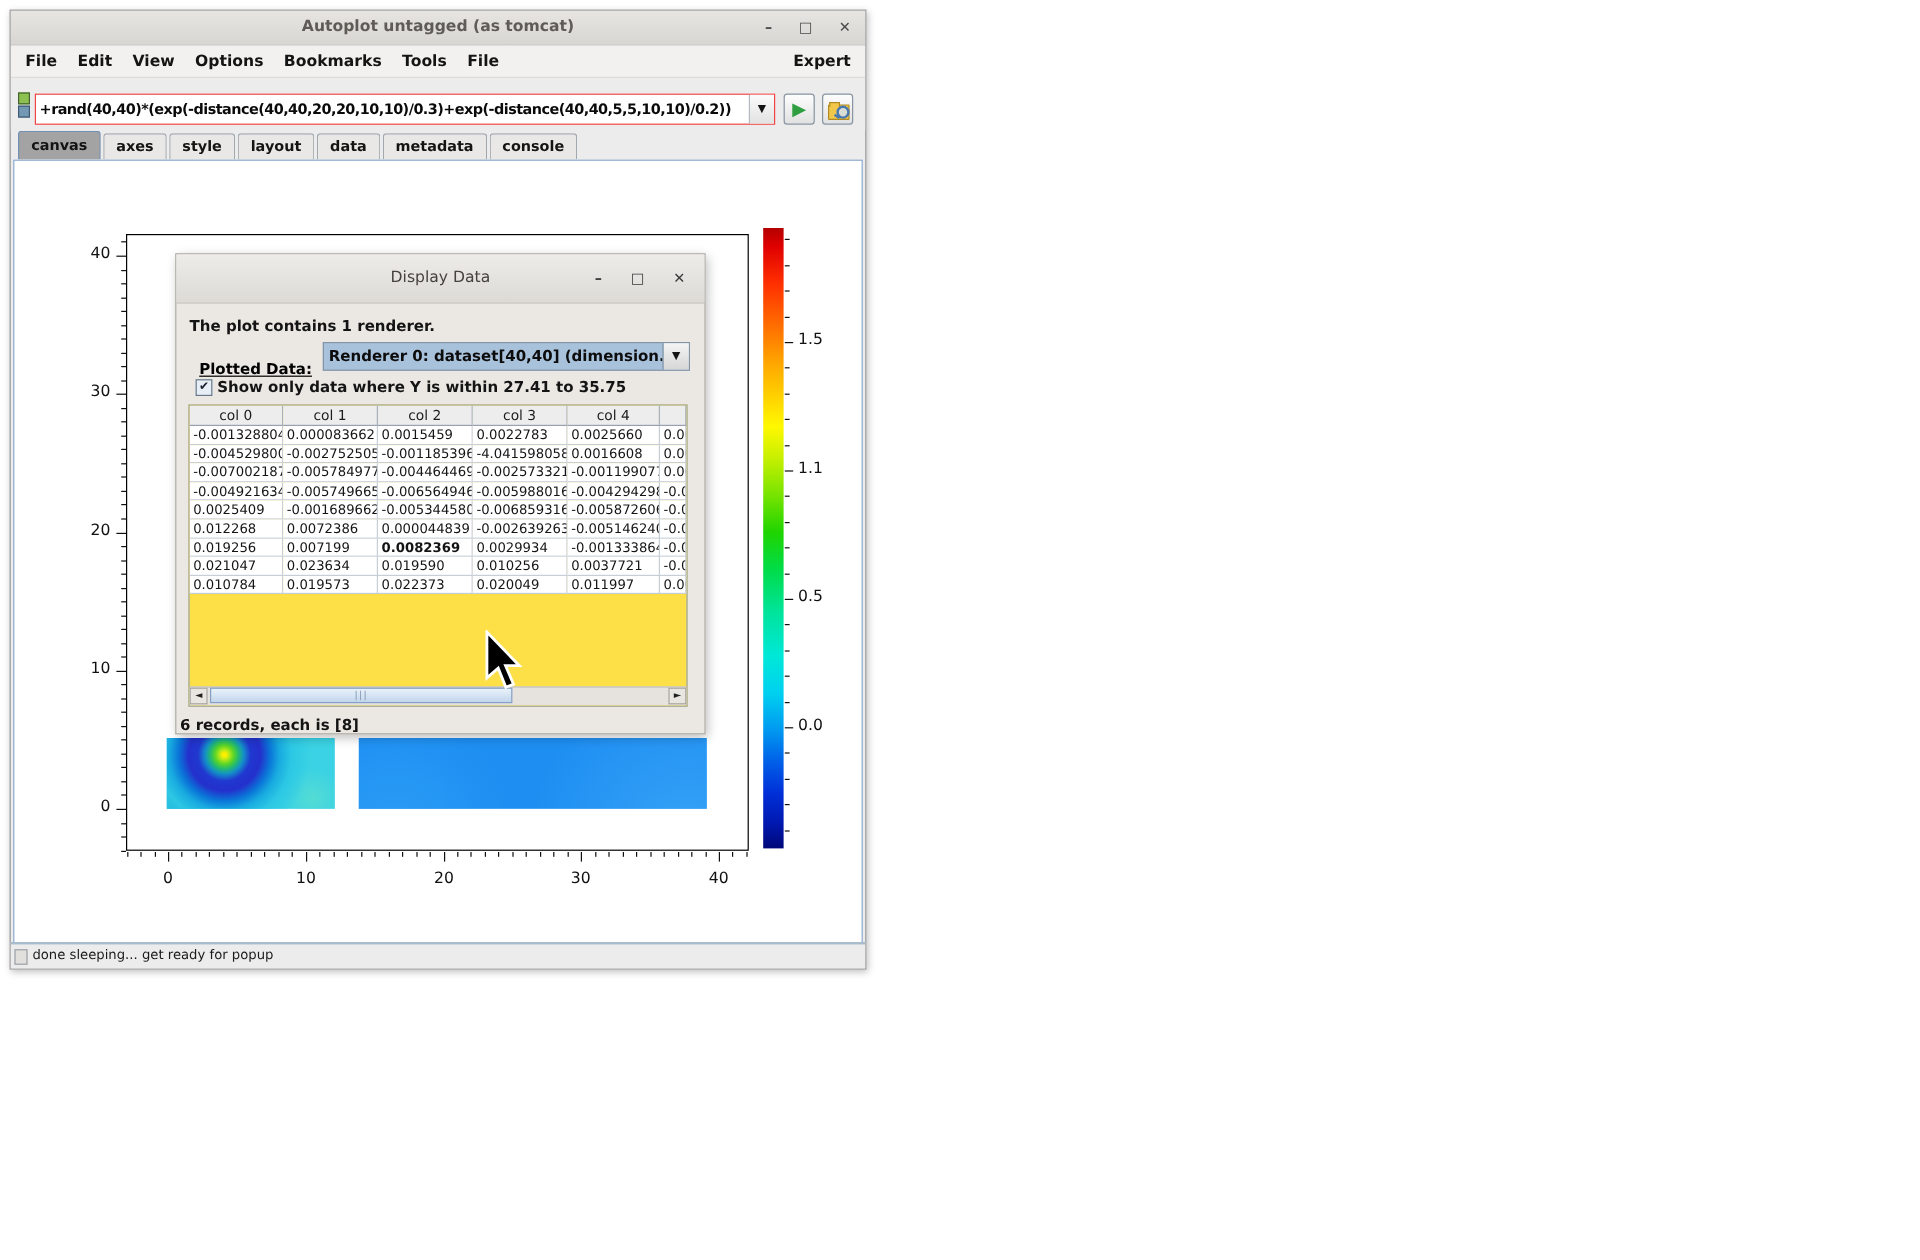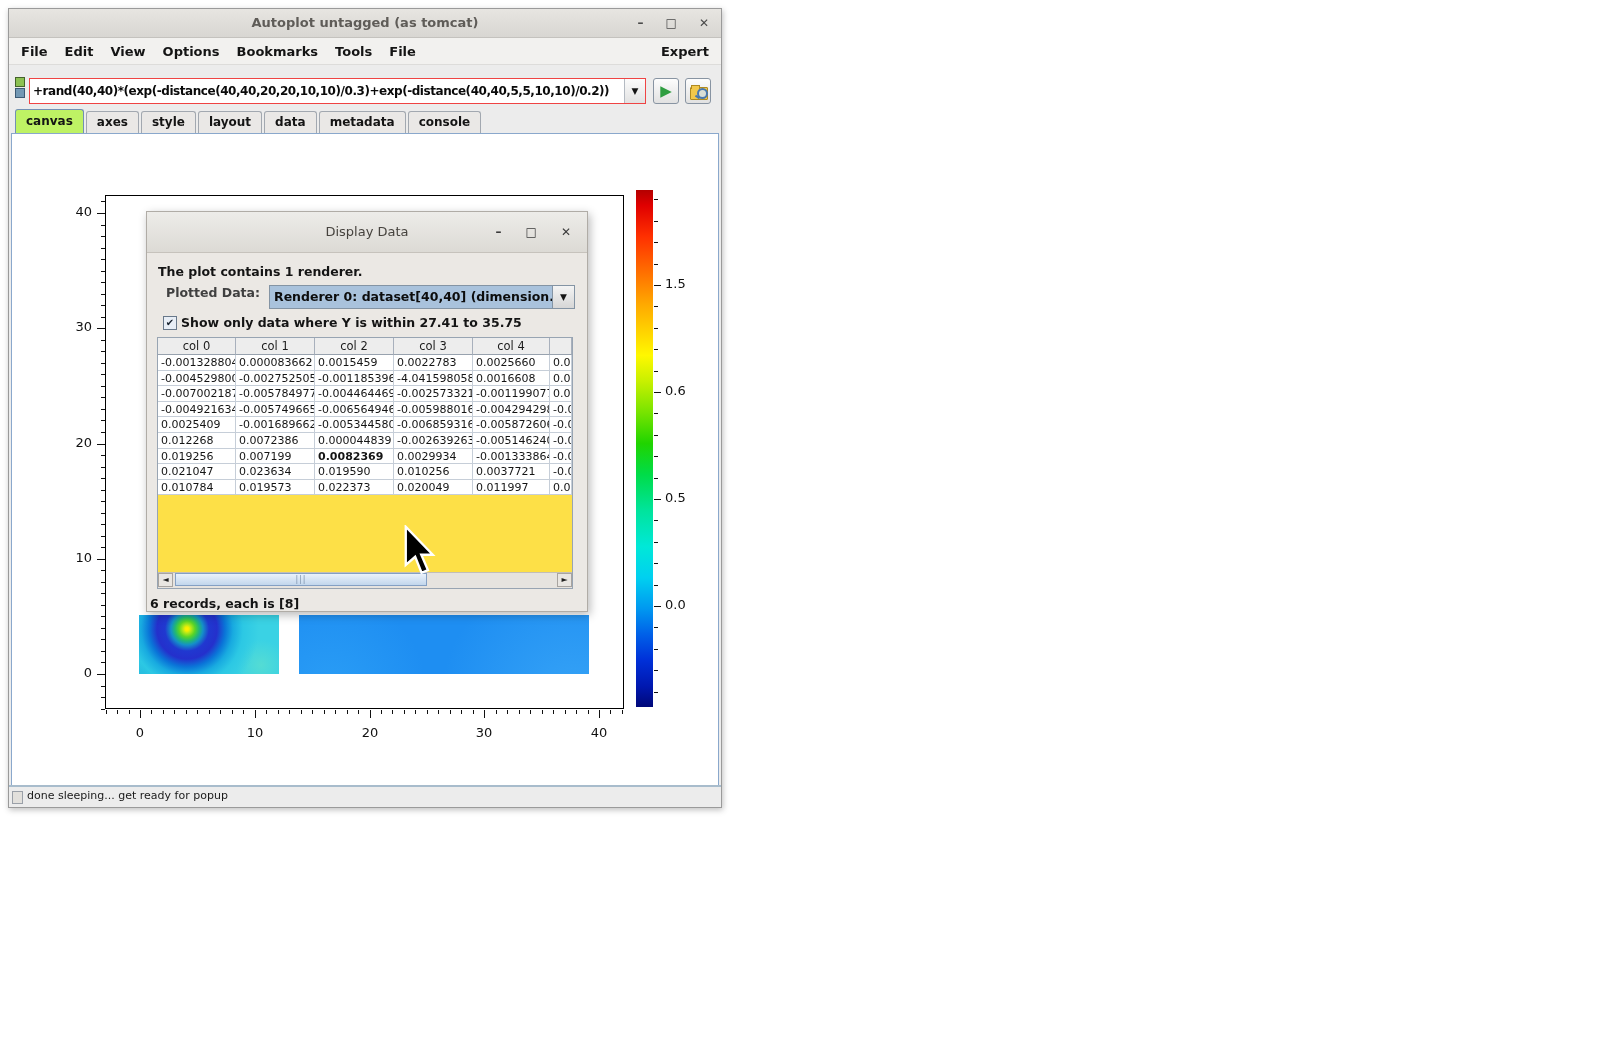--- a/index.html
+++ b/index.html
@@ -42,21 +42,21 @@
           background:#f2c84b;border:1px solid #b08a20;border-bottom:none;}
   .magnifier{position:absolute;left:11px;top:9px;width:7px;height:7px;border:2px solid #4878b0;
           border-radius:50%;background:rgba(210,228,248,.8);}
   .magnifier:before{content:"";position:absolute;left:-4px;top:6px;width:5px;height:2px;
           background:#4878b0;transform:rotate(35deg);}
 
   .tabbar{position:absolute;left:2px;top:101px;right:2px;height:23px;display:flex;
           align-items:flex-end;gap:2px;padding-left:4px;}
   .tab{height:21px;line-height:21px;padding:0 10px;font-size:12px;font-weight:700;color:#141414;
        background:#eae8e6;border:1px solid #a2a8b0;border-bottom:none;border-radius:3px 3px 0 0;}
-  .tab.selected{background:#bef264;border-color:#7290b4;height:23px;line-height:23px;}
+  .tab.selected{background:#a3a3a3;border-color:#7290b4;height:23px;line-height:23px;}
 
   
   .canvas{position:absolute;left:2px;top:124px;width:706px;height:654px;background:#fff;
           border:1px solid #8aa8cc;box-sizing:content-box;overflow:hidden;}
   .plot-frame{position:absolute;left:93px;top:61px;width:519px;height:514px;border:1px solid #000;box-sizing:border-box;}
   .tickmark{position:absolute;background:#111;}
   .axis-label{position:absolute;font-size:13px;color:#111;}
 
   .colorbar{position:absolute;left:624px;top:56px;width:17px;height:517px;
     background:linear-gradient(to bottom,
@@ -80,21 +80,21 @@
 
   
   .dialog{position:absolute;left:134px;top:77px;width:442px;height:401px;background:#ebe8e4;
           border:1px solid #b0aca6;box-shadow:2px 3px 9px rgba(0,0,0,.28);box-sizing:border-box;}
   .dlg-titlebar{position:absolute;left:0;top:0;right:0;height:40px;
           background:linear-gradient(#edece9,#dcdad5);border-bottom:1px solid #c6c2bc;}
   .dlg-title{text-align:center;line-height:40px;font-size:13px;color:#46433e;}
   .dlg-btns{position:absolute;right:16px;top:0;height:40px;display:flex;gap:24px;
           align-items:center;font-size:12px;color:#3a3a3a;font-weight:700;}
   .dlg-renderer{position:absolute;left:11px;top:52px;font-size:12.5px;font-weight:700;color:#141414;}
-  .dlg-plotted-label{position:absolute;left:19px;top:73px;font-size:12.5px;font-weight:700;color:#404040;}
+  .dlg-plotted-label{position:absolute;left:19px;top:88px;font-size:12.5px;font-weight:700;color:#000000;text-decoration:underline;}
   .dlg-combo{position:absolute;left:122px;top:73px;width:306px;height:24px;border:1px solid #8494a4;
           background:#a9c2dc;display:flex;box-sizing:border-box;}
   .dlg-combo-text{flex:1;font-size:12.5px;font-weight:700;line-height:22px;padding:0 4px;
           overflow:hidden;white-space:nowrap;color:#0c0c0c;}
   .dlg-combo-arrow{width:21px;background:linear-gradient(#f4f4f4,#d6d6d6);border-left:1px solid #8494a4;
           text-align:center;font-size:9px;line-height:22px;color:#141414;}
   .dlg-check{position:absolute;left:16px;top:104px;width:12px;height:12px;background:#e8eef6;
           border:1px solid #68788a;font-size:10px;line-height:11px;text-align:center;
           font-weight:700;color:#18222e;box-sizing:content-box;}
   .dlg-check-label{position:absolute;left:34px;top:103px;font-size:12.5px;font-weight:700;color:#141414;}
@@ -302,21 +302,21 @@
         <div class="axis-label" style="left: 46px; top: 185px; width: 34px; text-align: right;">30</div>
         <div class="axis-label" style="left: 46px; top: 301px; width: 34px; text-align: right;">20</div>
         <div class="axis-label" style="left: 46px; top: 416px; width: 34px; text-align: right;">10</div>
         <div class="axis-label" style="left: 46px; top: 531px; width: 34px; text-align: right;">0</div>
         <div class="axis-label" style="left: 111px; top: 591px; width: 34px; text-align: center;">0</div>
         <div class="axis-label" style="left: 226px; top: 591px; width: 34px; text-align: center;">10</div>
         <div class="axis-label" style="left: 341px; top: 591px; width: 34px; text-align: center;">20</div>
         <div class="axis-label" style="left: 455px; top: 591px; width: 34px; text-align: center;">30</div>
         <div class="axis-label" style="left: 570px; top: 591px; width: 34px; text-align: center;">40</div>
         <div class="axis-label" style="left: 653px; top: 142px; width: 34px;">1.5</div>
-        <div class="axis-label" style="left: 653px; top: 249px; width: 34px;">0.6</div>
+        <div class="axis-label" style="left: 653px; top: 249px; width: 34px;">1.1</div>
         <div class="axis-label" style="left: 653px; top: 356px; width: 34px;">0.5</div>
         <div class="axis-label" style="left: 653px; top: 463px; width: 34px;">0.0</div>
       </div>
     <div class="colorbar"></div>
     <div class="heat-left"></div>
     <div class="heat-right"></div>
 
     <div class="dialog">
       <div class="dlg-titlebar">
         <div class="dlg-title">Display Data</div>

